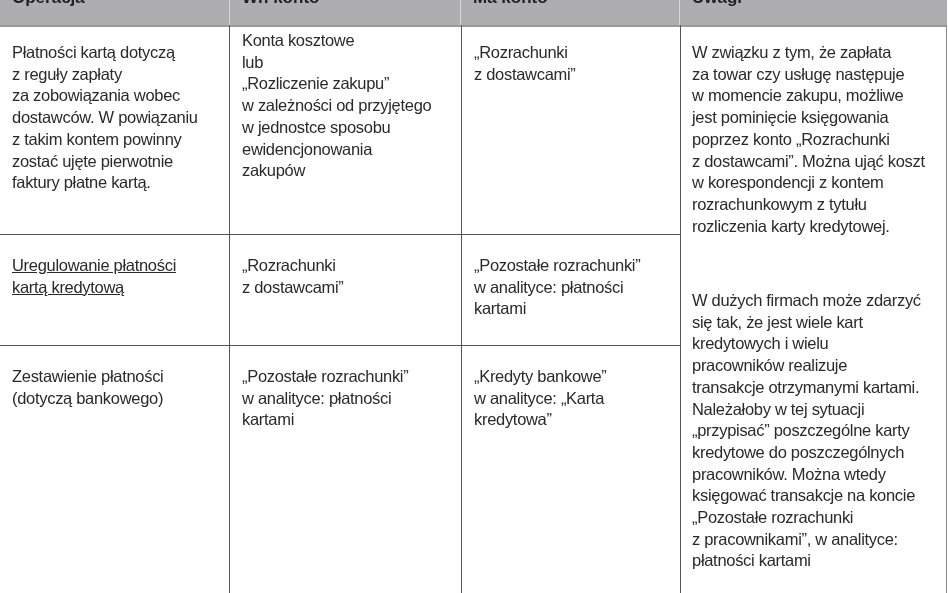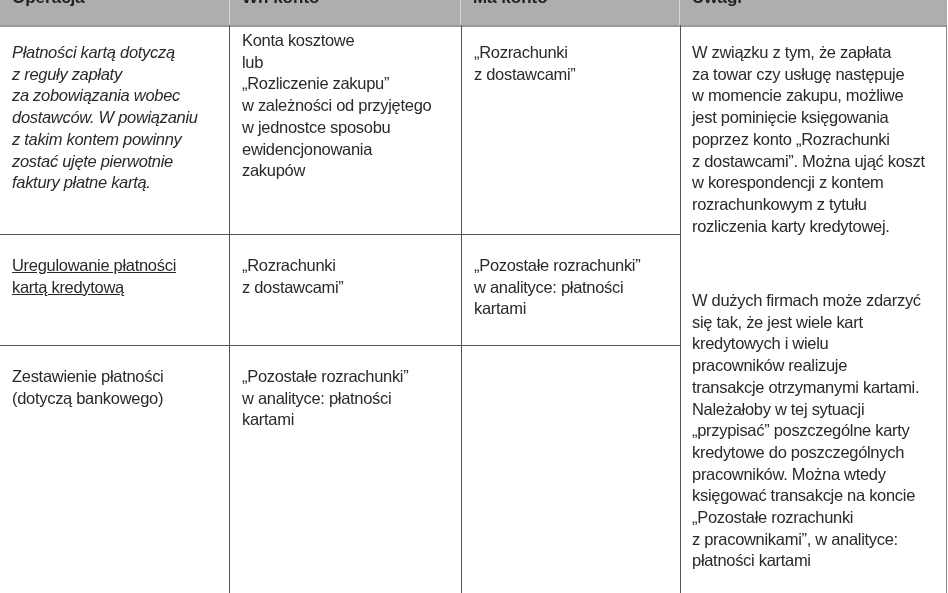--- a/index.html
+++ b/index.html
@@ -43,21 +43,21 @@
   </div>
 
   <div class="vline" style="left:229px;"></div>
   <div class="vline" style="left:461px;"></div>
   <div class="vline" style="left:680px;"></div>
   <div class="vline" style="left:946px;background:#888;"></div>
 
   <div class="hline" style="left:0;top:234px;width:680px;"></div>
   <div class="hline" style="left:0;top:345px;width:680px;"></div>
 
-  <div class="cell" style="left:12px;top:42px;font-style:italic;">Płatności kartą dotyczą
+  <div class="cell" style="left:12px;top:42px;">Płatności kartą dotyczą
 z reguły zapłaty
 za zobowiązania wobec
 dostawców. W powiązaniu
 z takim kontem powinny
 zostać ujęte pierwotnie
 faktury płatne kartą.</div>
   <div class="cell" style="left:242px;top:30px;">Konta kosztowe
 lub
 „Rozliczenie zakupu”
 w zależności od przyjętego
@@ -73,20 +73,23 @@
 z dostawcami”</div>
   <div class="cell" style="left:474px;top:255px;">„Pozostałe rozrachunki”
 w analityce: płatności
 kartami</div>
 
   <div class="cell" style="left:12px;top:366px;">Zestawienie płatności
 (dotyczą bankowego)</div>
   <div class="cell" style="left:242px;top:366px;">„Pozostałe rozrachunki”
 w analityce: płatności
 kartami</div>
+  <div class="cell" style="left:474px;top:366px;">„Kredyty bankowe”
+w analityce: „Karta
+kredytowa”</div>
 
   <div class="cell" style="left:692px;top:42px;">W związku z tym, że zapłata
 za towar czy usługę następuje
 w momencie zakupu, możliwe
 jest pominięcie księgowania
 poprzez konto „Rozrachunki
 z dostawcami”. Można ująć koszt
 w korespondencji z kontem
 rozrachunkowym z tytułu
 rozliczenia karty kredytowej.</div>

